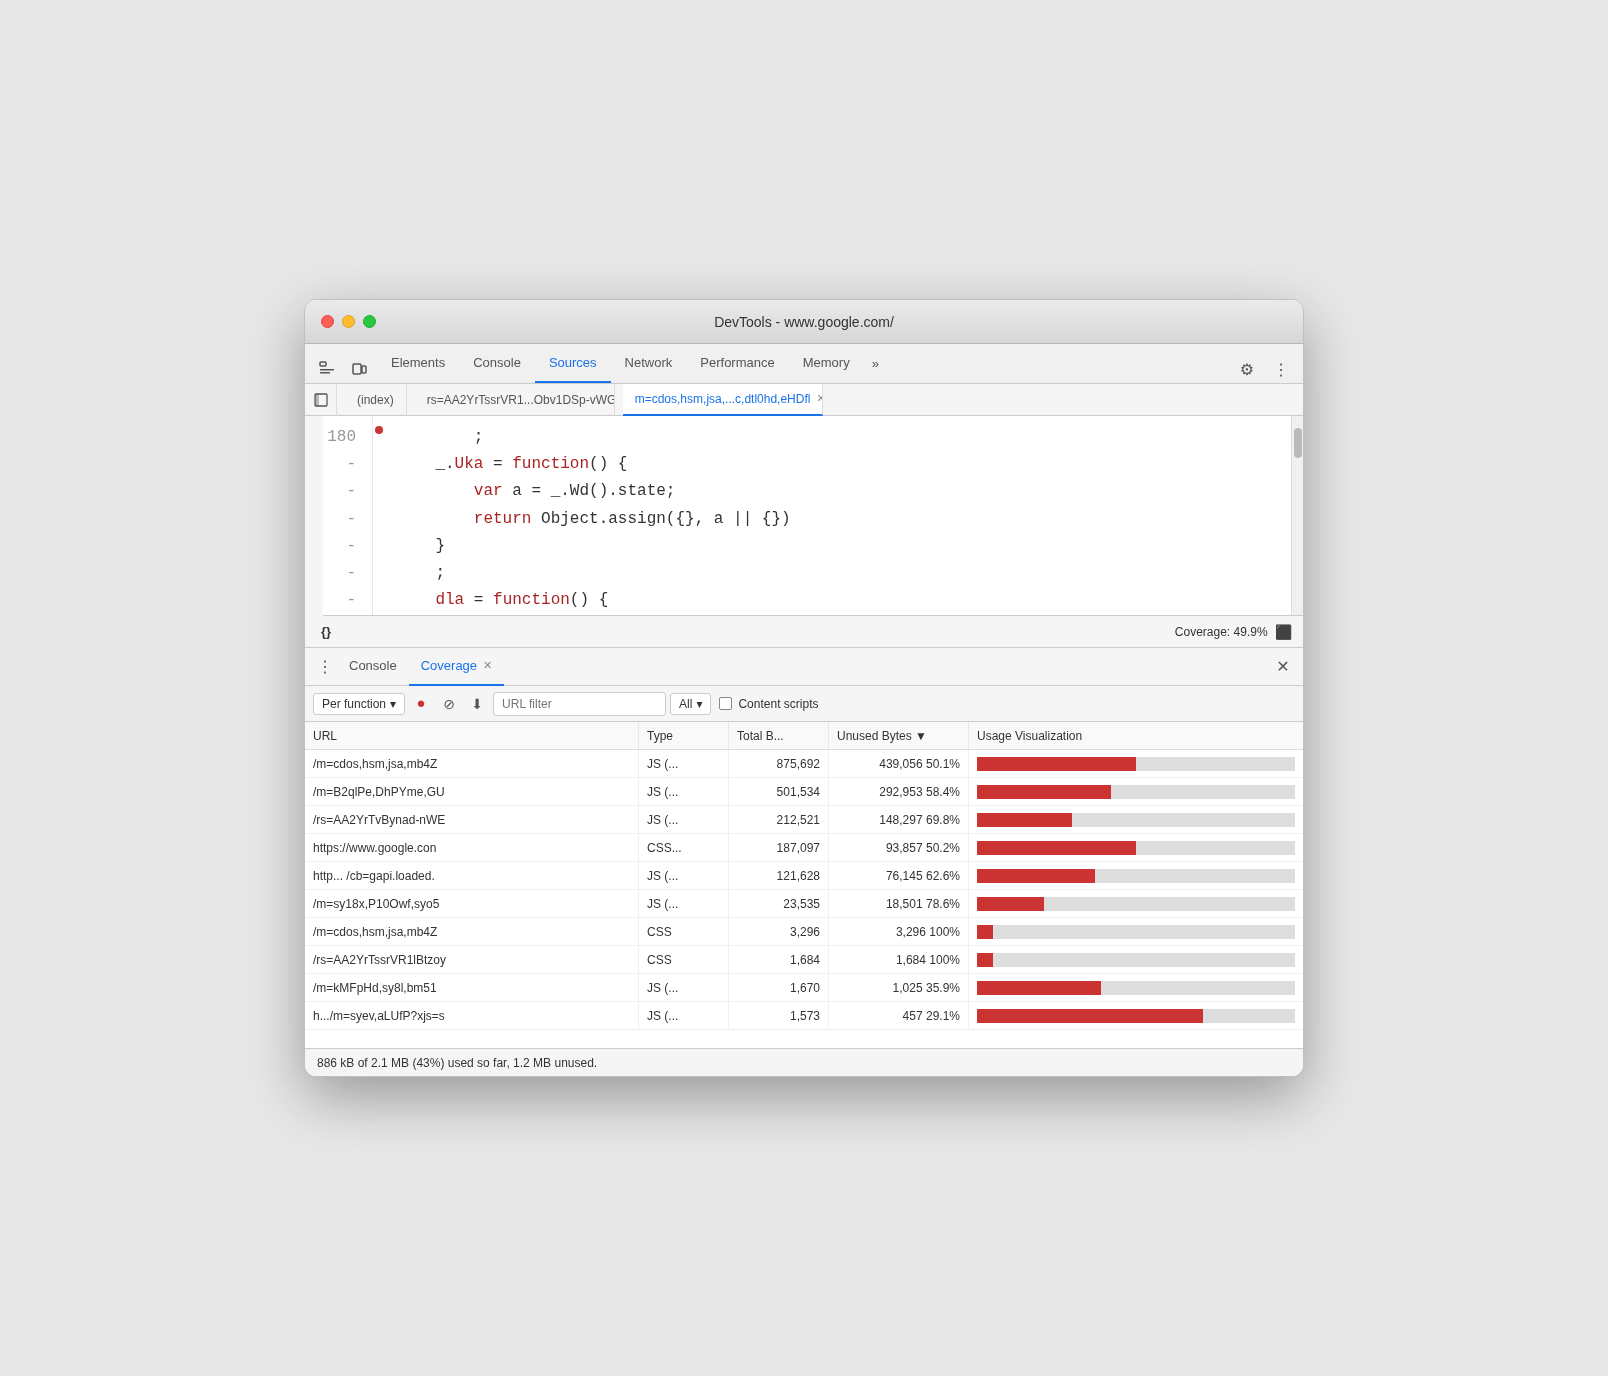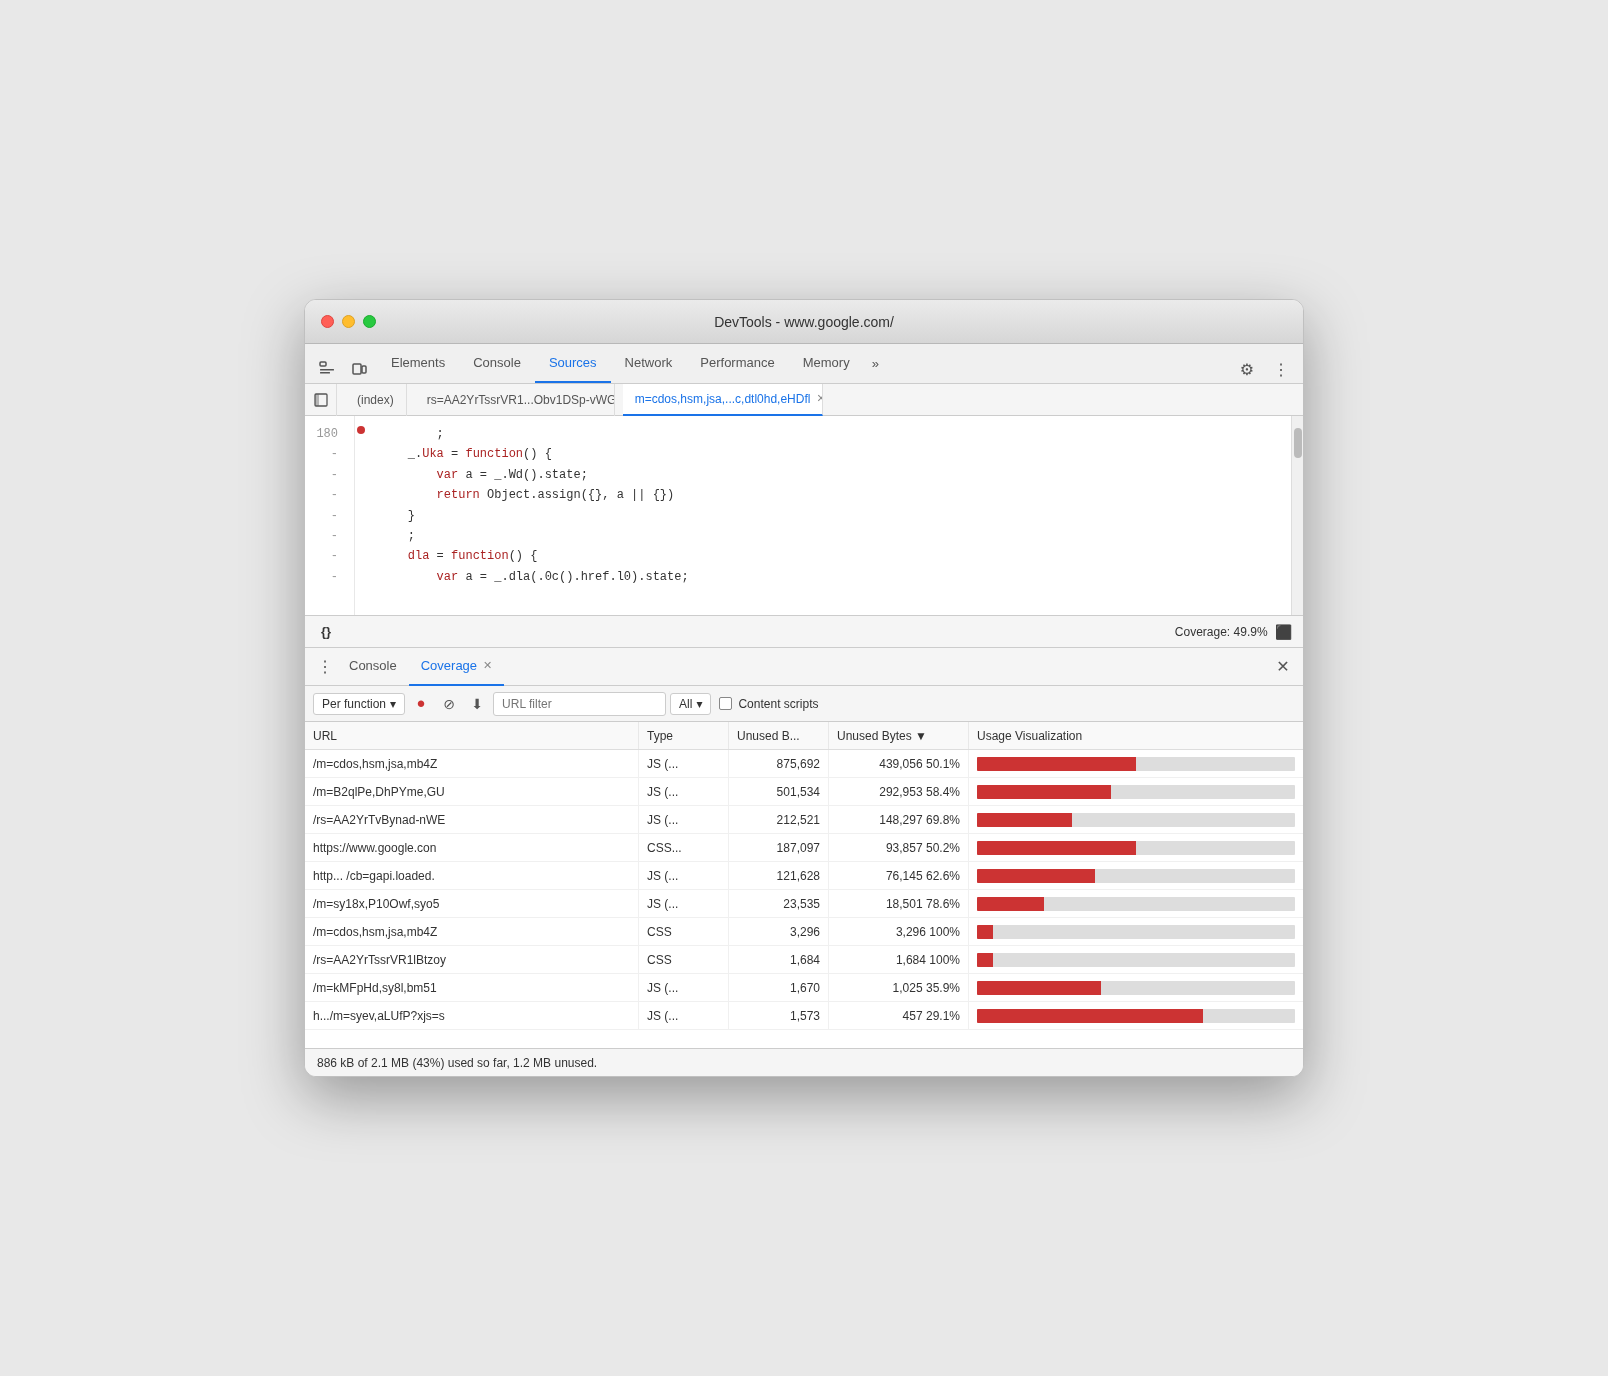--- a/index.html
+++ b/index.html
@@ -127,22 +127,23 @@
     }
 
     
     .code-area {
       background: #fff;
       height: 200px;
       overflow: hidden;
       border-bottom: 1px solid #ccc;
       display: flex;
       font-family: 'Menlo', 'Monaco', 'Courier New', monospace;
-      font-size: 12px;
+      font-size: 16px;
       position: relative;
+      margin-left: 18px;
     }
     .line-numbers {
       background: #fff;
       color: #999;
       padding: 8px 0;
       min-width: 50px;
       text-align: right;
       padding-right: 12px;
       line-height: 1.7;
       user-select: none;
@@ -469,21 +470,21 @@
       <div class="content-scripts">
         <div class="checkbox"></div>
         <span>Content scripts</span>
       </div>
     </div>
 
     <div class="coverage-table">
       <div class="table-header">
         <div class="th">URL</div>
         <div class="th">Type</div>
-        <div class="th">Unused B...</div>
+        <div class="th">Total B...</div>
         <div class="th">
           <span>Unused Bytes ▼</span>
         </div>
         <div class="th">Usage Visualization</div>
       </div>
 
       <div class="table-row">
         <div class="td">/m=cdos,hsm,jsa,mb4Z</div>
         <div class="td">JS (...</div>
         <div class="td numeric">875,692</div>

